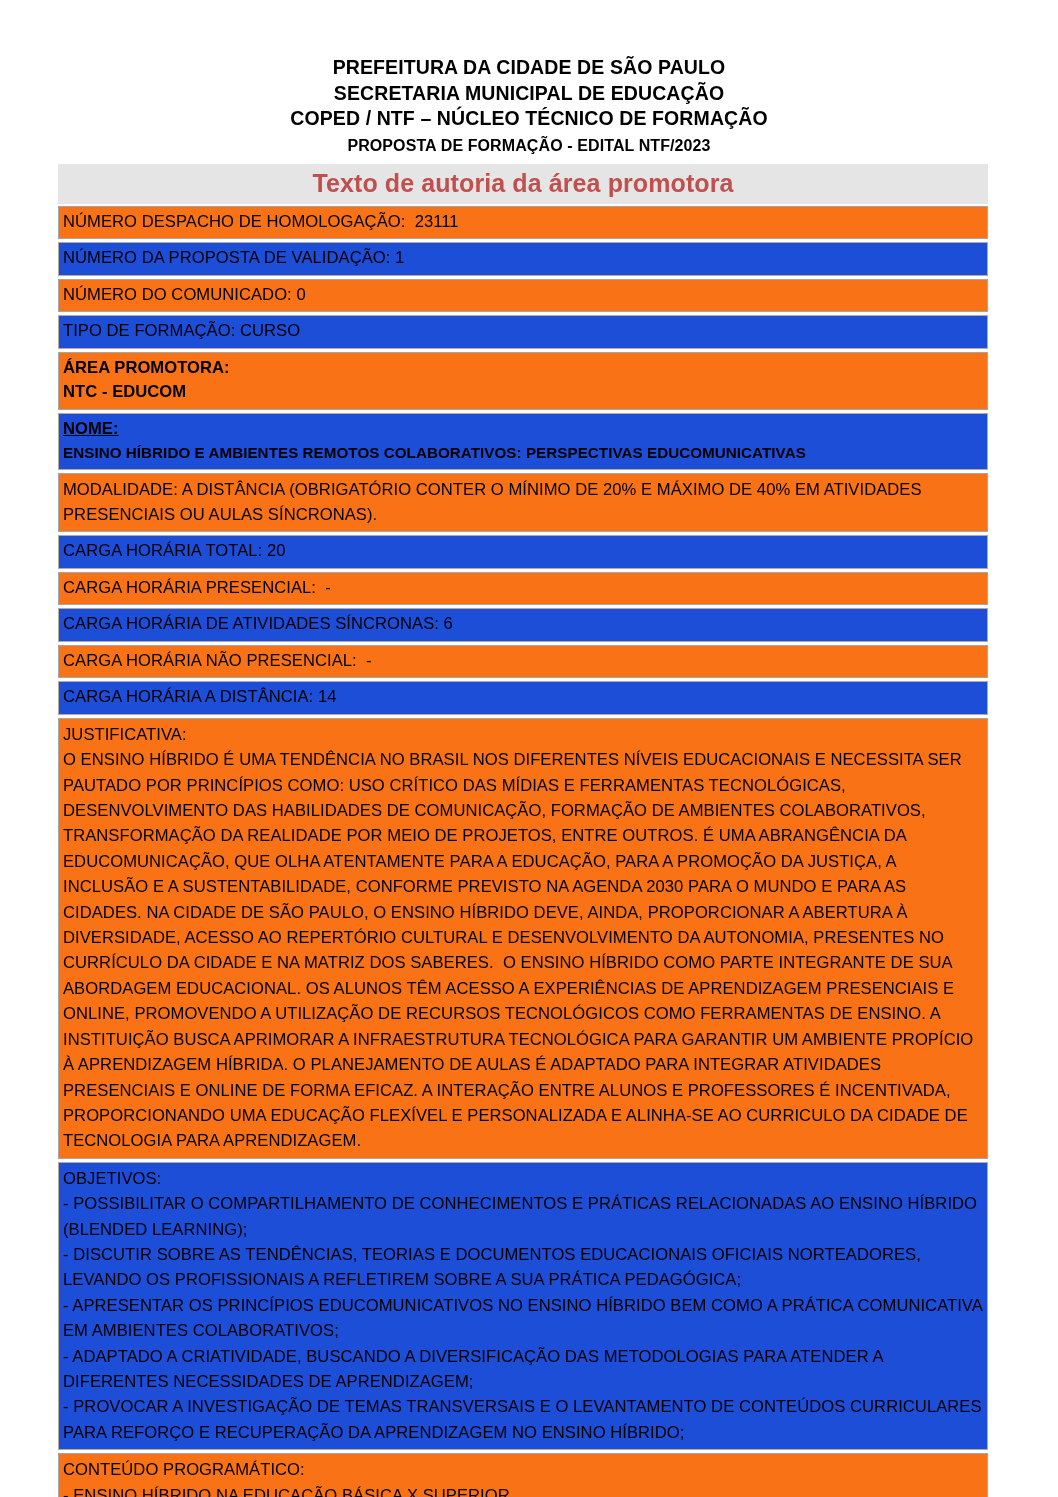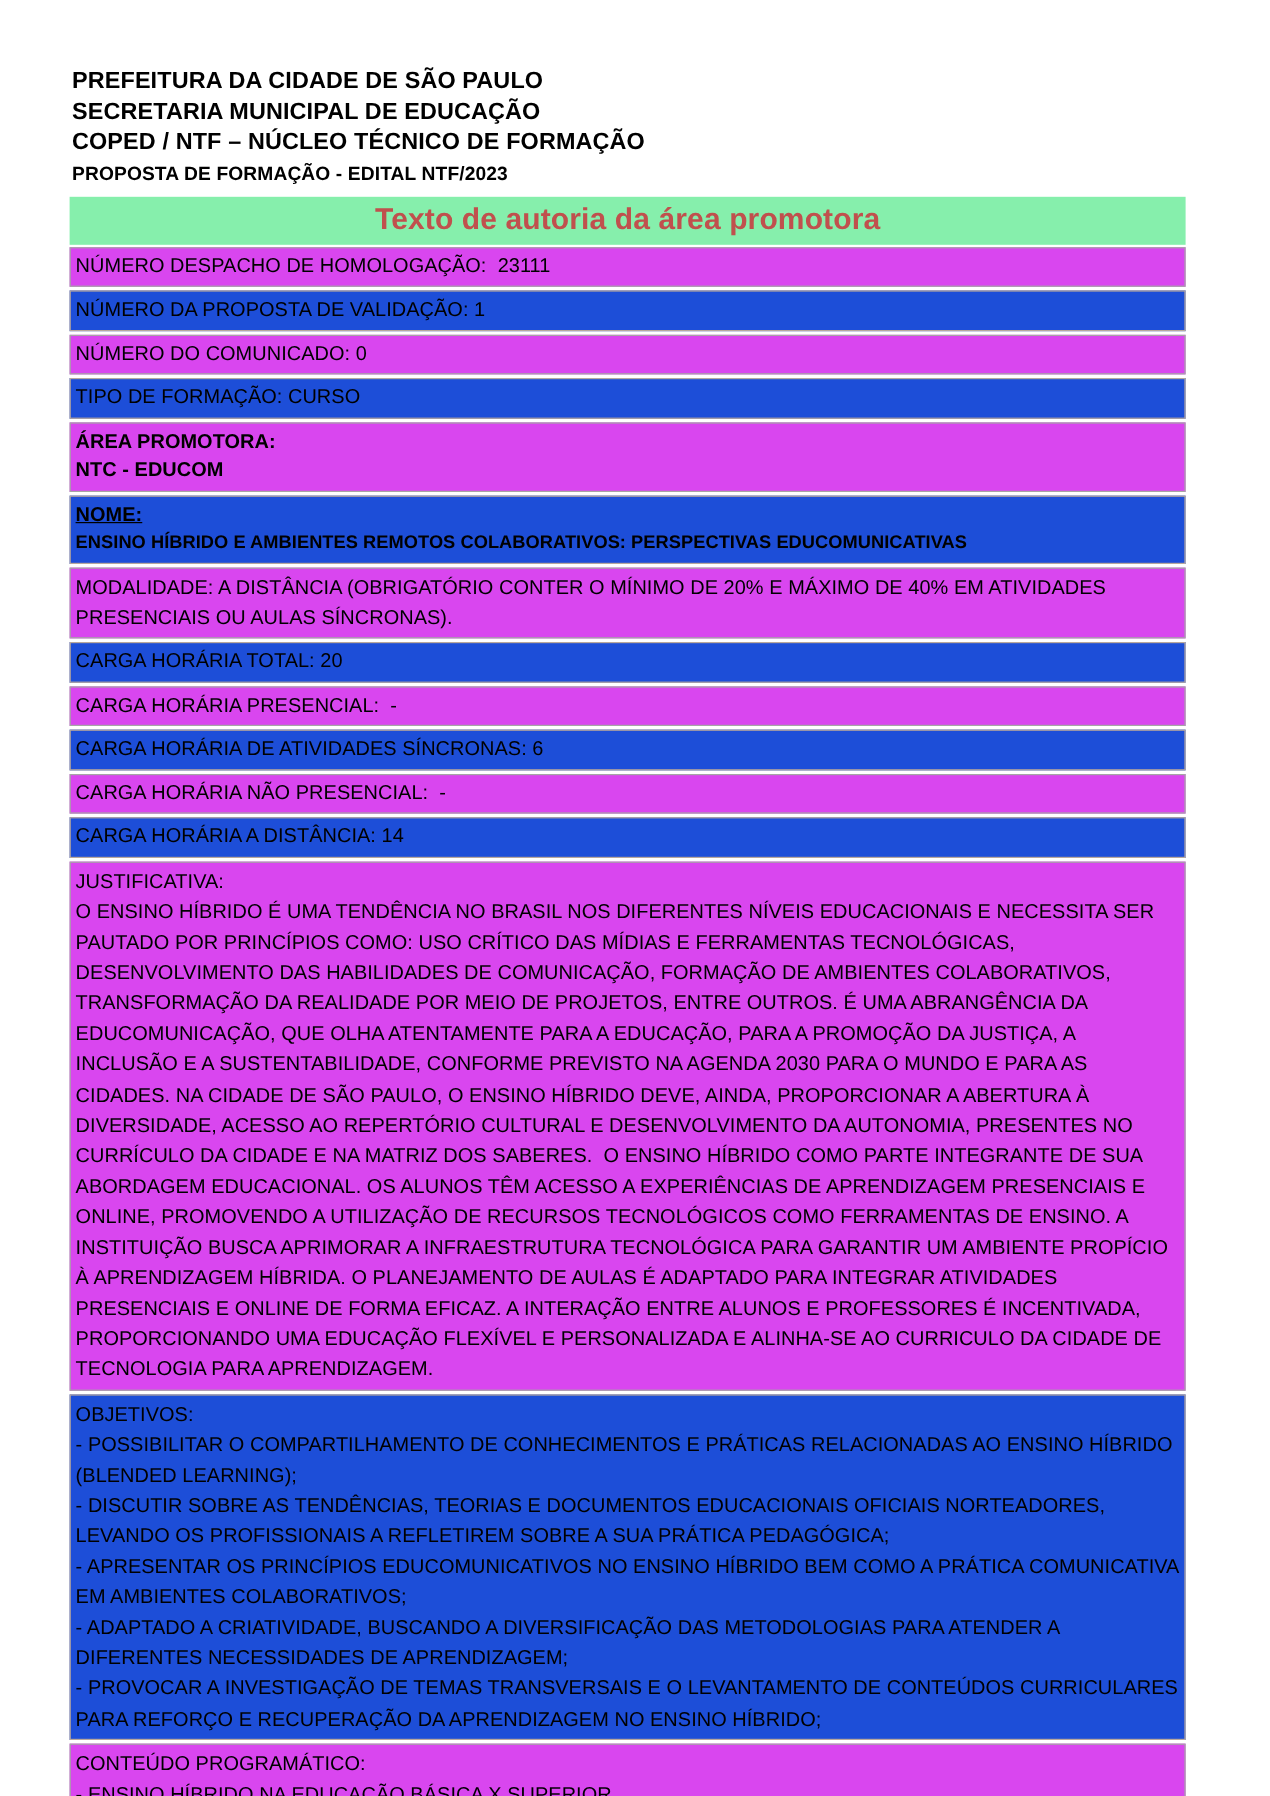--- a/index.html
+++ b/index.html
@@ -21,59 +21,60 @@
     min-height: 1497px;
     box-sizing: border-box;
     padding: 0;
     background: #ffffff;
     position: relative;
   }
 
   
   .doc-header {
     padding: 55px 60px 0 60px;
+    text-align: center;
   }
   .doc-header .hline {
     font-weight: bold;
     font-size: 19.5px;
     line-height: 25.5px;
     letter-spacing: 0.1px;
     white-space: nowrap;
   }
   .doc-header .hline-last {
     font-weight: bold;
     font-size: 16px;
     line-height: 27px;
     letter-spacing: 0.1px;
     white-space: nowrap;
   }
 
   
   .banner {
     margin: 5px 70px 2px 58px;
-    background: #86efac;
+    background: #e5e5e5;
     text-align: center;
     padding: 4px 0 6px 0;
   }
   .banner-title {
     color: #C0504D;
     font-weight: bold;
     font-size: 25px;
     line-height: 30px;
     letter-spacing: 0.1px;
   }
 
   
   .rows {
     margin: 0 70px 0 58px;
   }
   .row {
     border: 1px solid #a6a6a6;
     box-sizing: border-box;
-    background: #d946ef;
+    background: #f97316;
     margin-bottom: 3px;
     padding: 3px 4px 4px 4px;
   }
   .row.shaded {
     background: #1d4ed8;
     border-color: #b9a89c;
   }
   .row .line {
     font-size: 16.6px;
     line-height: 24.5px;

